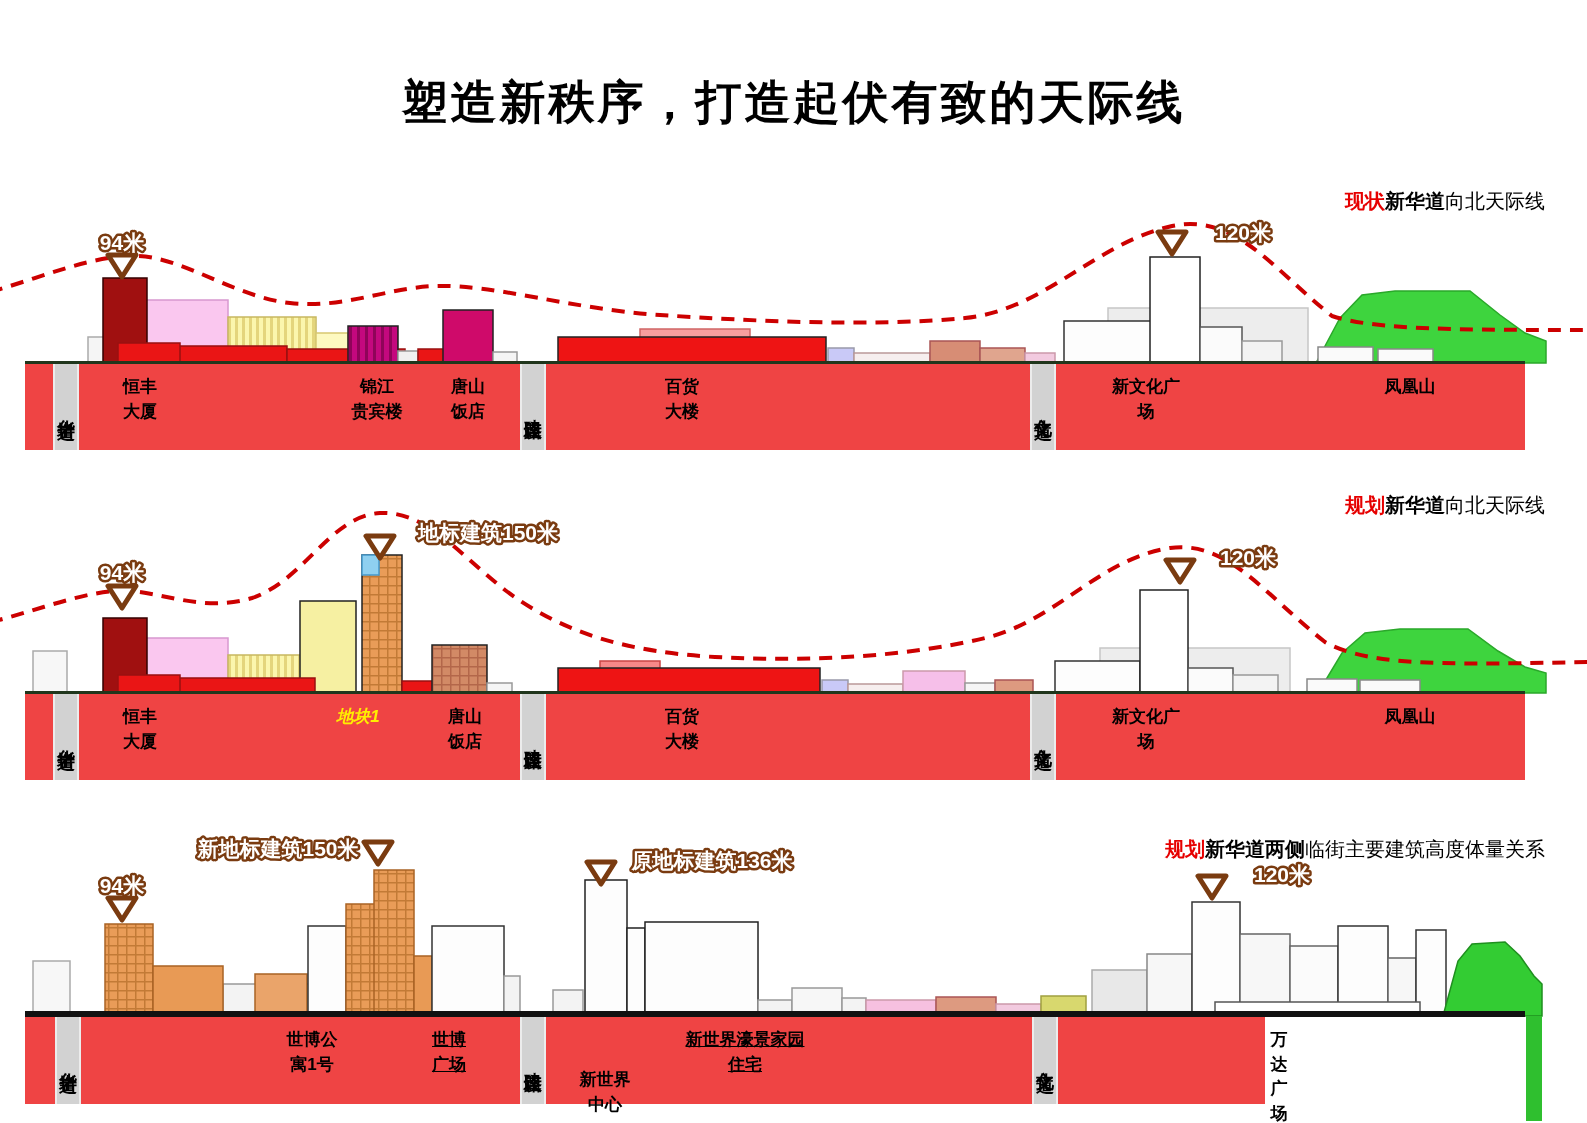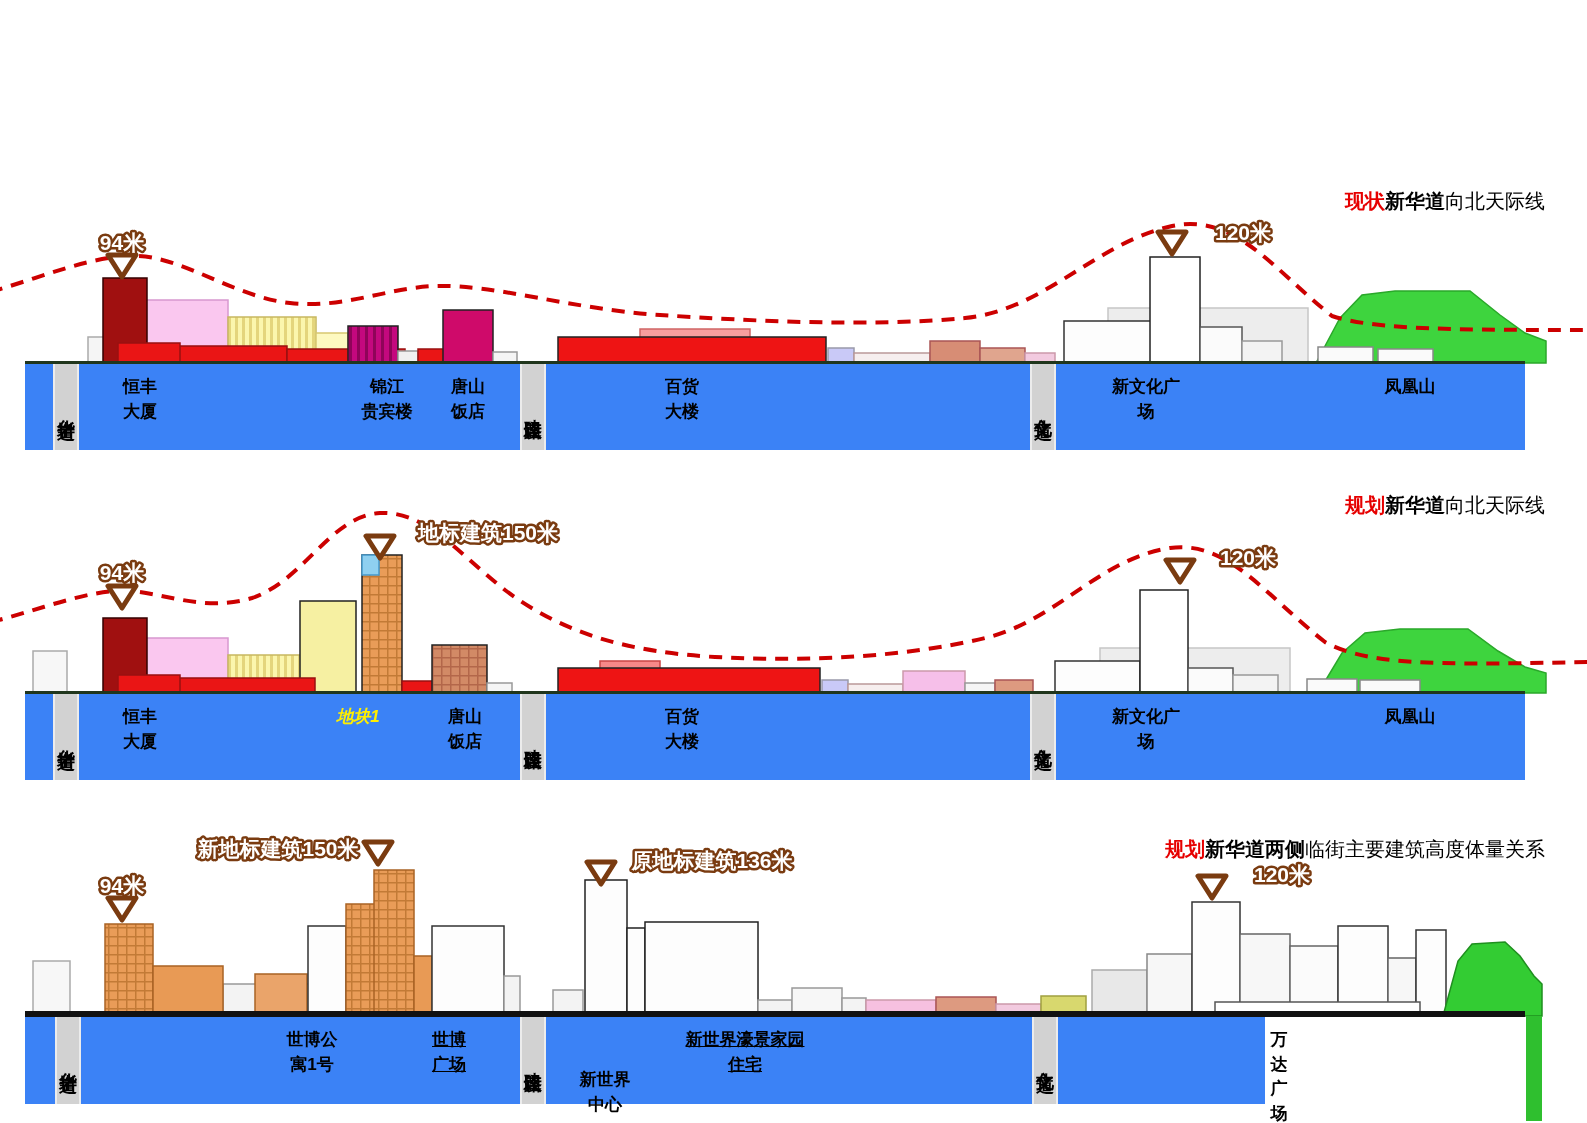--- a/index.html
+++ b/index.html
@@ -6,55 +6,56 @@
   html,body{background:#fff}
   body{font-family:"Liberation Sans","DejaVu Sans",sans-serif;color:#000}
   .canvas{position:relative;width:1587px;height:1123px;background:#fff;overflow:hidden}
   .title{position:absolute;top:72px;left:0;width:100%;text-align:center;
          font-size:46px;font-weight:bold;letter-spacing:3px;color:#000}
   .caption{position:absolute;right:42px;font-size:20px;white-space:nowrap}
   .cap0{top:188px}.cap1{top:492px}.cap2{top:836px}
   .cap-red{color:#e60000;font-weight:bold}
   .cap-bold{font-weight:bold}
   #scene{position:absolute;top:0;left:0;pointer-events:none}
-  .roadbar{position:absolute;background:#3b82f6}
+  .roadbar{position:absolute;background:#ef4444}
   .street{position:absolute;top:0;bottom:0;transform:translateX(-50%);
           writing-mode:vertical-rl;text-orientation:upright;
           font-size:18px;font-weight:bold;line-height:1;
           display:flex;align-items:center;justify-content:center;
           background:#d2d2d2;border-left:2px solid #ececec;border-right:2px solid #ececec;
           padding:4px 2px;letter-spacing:2px}
   .place{position:absolute;top:12px;transform:translateX(-50%);
          font-size:17px;font-weight:bold;text-align:center;
          white-space:pre-line;line-height:1.45}
   .place.hl{color:#ffee00}
   .hlabel{font-size:21px;font-weight:bold;fill:#ffffff;stroke:#7a3b10;stroke-width:5px;
           paint-order:stroke;stroke-linejoin:round;
           font-family:"Liberation Sans","DejaVu Sans",sans-serif}
 </style>
 </head>
 <body>
 
 <div class="canvas">
 
+  <h1 class="title">塑造新秩序，打造起伏有致的天际线</h1>
 
   <div class="caption cap0"><span class="cap-red">现状</span><span class="cap-bold">新华道</span><span>向北天际线</span></div>
 
   <div class="caption cap1"><span class="cap-red">规划</span><span class="cap-bold">新华道</span><span>向北天际线</span></div>
 
   <div class="caption cap2"><span class="cap-red">规划</span><span class="cap-bold">新华道两侧</span><span>临街主要建筑高度体量关系</span></div>
 
   <div id="roadbars">
       <div class="roadbar" style="left: 25px; top: 363px; width: 1500px; height: 87px;">
         <div class="street" style="left: 41px;">华岩道</div>
         <div class="street" style="left: 508px;">建设路</div>
         <div class="street" style="left: 1018px;">文化道</div>
         <div class="place" style="left: 115px;">恒丰
 大厦</div>
-        <div class="place" style="left: 362px;">锦江
+        <div class="place" style="left: 352px;">锦江
 贵宾楼</div>
         <div class="place" style="left: 443px;">唐山
 饭店</div>
         <div class="place" style="left: 657px;">百货
 大楼</div>
         <div class="place" style="left: 1121px;">新文化广
 场</div>
         <div class="place" style="left: 1385px;">凤凰山</div>
       </div>
       <div class="roadbar" style="left: 25px; top: 693px; width: 1500px; height: 87px;">

